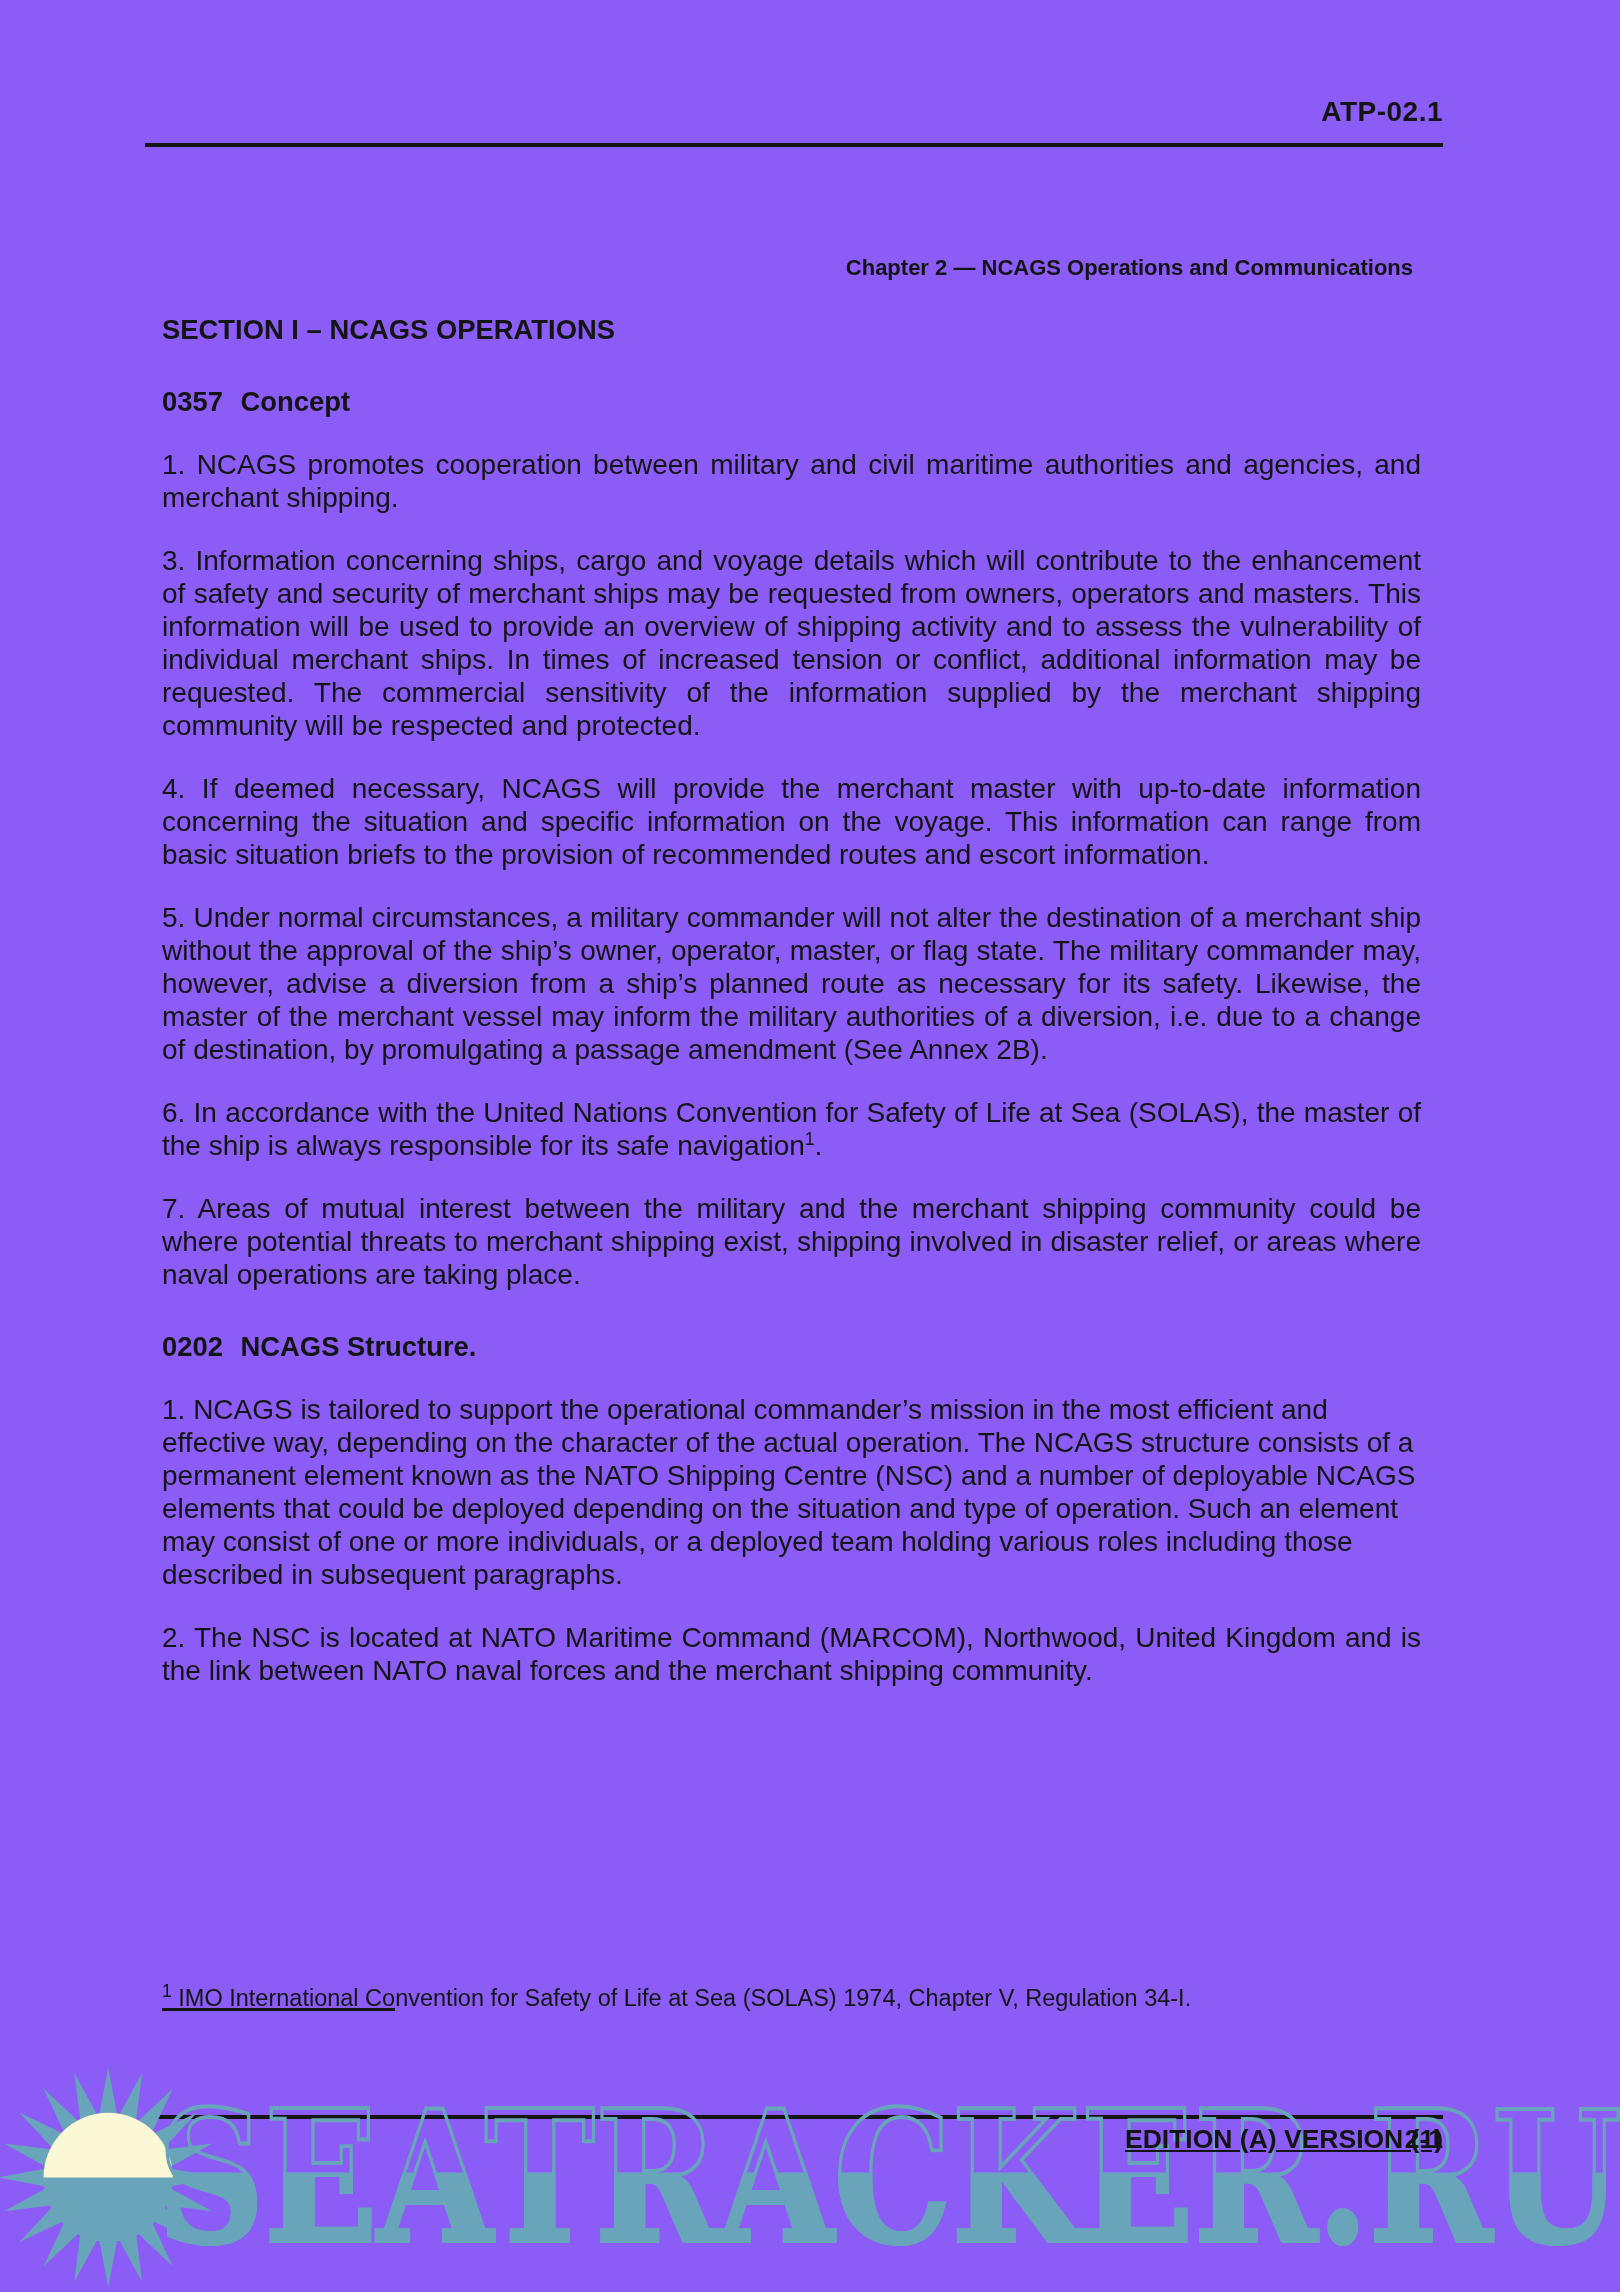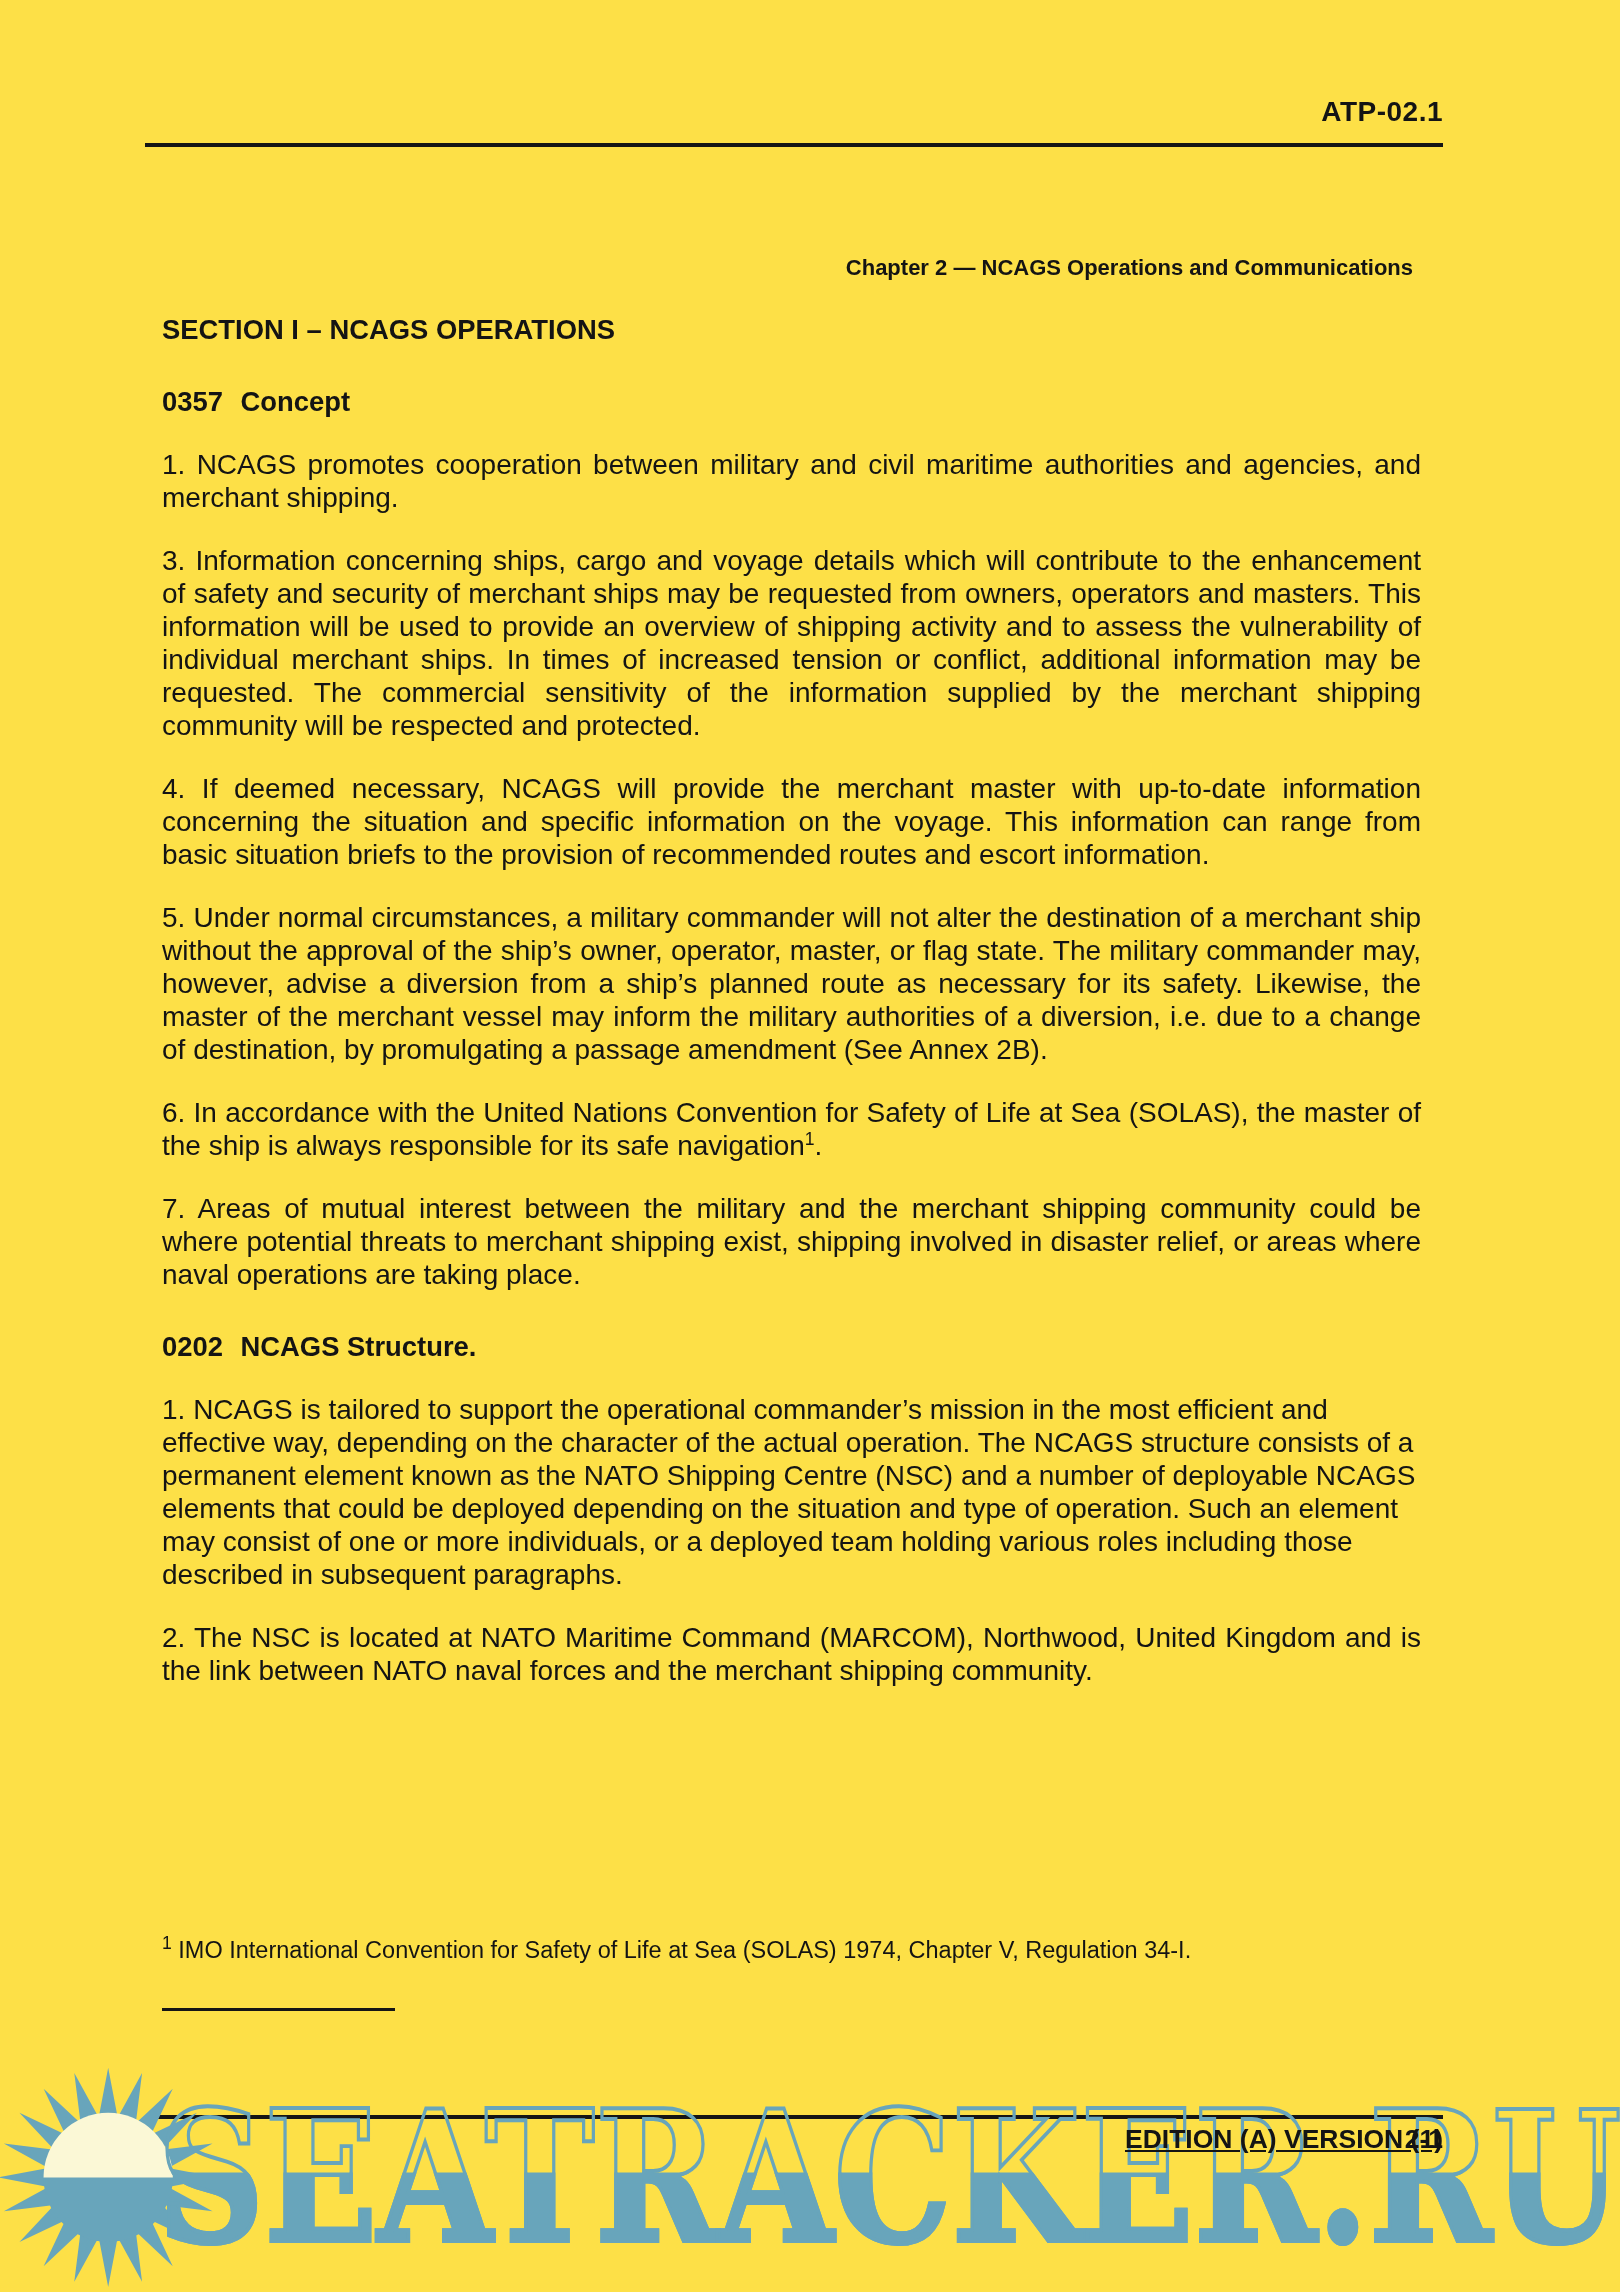--- a/index.html
+++ b/index.html
@@ -1,19 +1,19 @@
 <!DOCTYPE html>
 <html><head>
 <meta charset="utf-8">
 <style>
   html,body{margin:0;padding:0;}
   .page{
     position:relative;
     width:1620px;height:2293px;
-    background:#fde047;
+    background:#8b5cf6;
     color:#141414;
     font-family:"Liberation Sans",sans-serif;
     overflow:hidden;
   }
   .doc-ref{
     position:absolute;top:96px;right:177px;
     font-size:28px;font-weight:bold;letter-spacing:0.5px;
   }
   .rule{position:absolute;left:145px;width:1298px;height:3.9px;background:#151515;}
   .top-rule{top:143px;}
@@ -36,21 +36,21 @@
   .article-heading .num{margin-right:17.6px;}
   .para{
     margin:30px 0 0 0;
     font-size:28px;line-height:33px;
     text-align:justify;
   }
   .para.ragged{text-align:left;}
   sup{font-size:17.6px;line-height:0;}
   .footnote-sep{position:absolute;left:162px;top:2008px;width:233px;height:2.9px;background:#151515;}
   .footnote{
-    position:absolute;left:162px;top:1936px;width:1259px;
+    position:absolute;left:162px;top:1984px;width:1259px;
     font-size:23.5px;line-height:28px;
   }
   .footer-text{
     position:absolute;top:2124px;z-index:3;
     font-size:26.5px;font-weight:bold;
   }
   .page-num{left:145px;width:1298px;text-align:right;}
   .edition{right:177px;text-decoration:underline;}
   .watermark{position:absolute;left:0;top:2053px;z-index:2;}
 </style>

